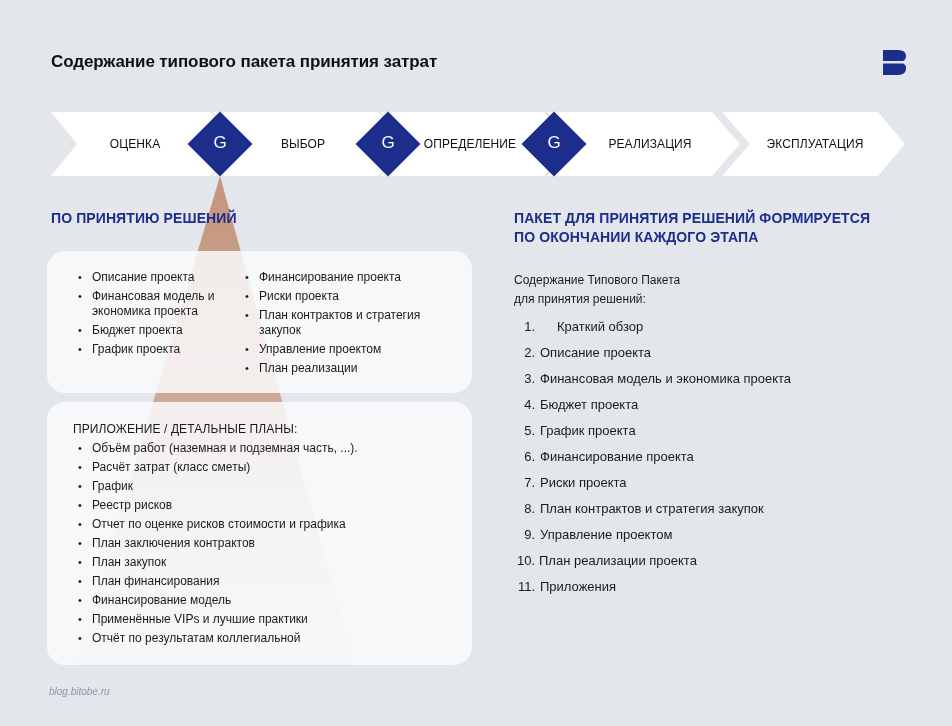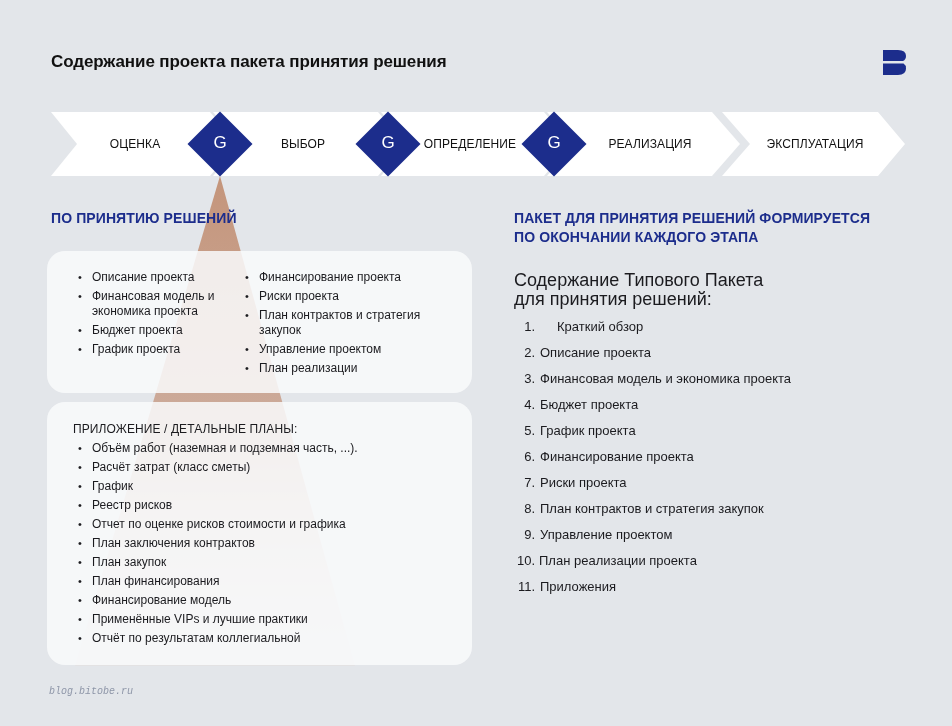--- a/index.html
+++ b/index.html
@@ -46,35 +46,35 @@
     position:relative; padding-left:16px; font-size:12px; line-height:15px; color:#1b1b1f; margin-bottom:4px;
   }
   ul.bullets li::before {
     content:"•"; position:absolute; left:2px; top:0; font-size:11px;
   }
   .col { position:absolute; }
   .appendix-title {
     position:absolute; left:73px; top:422px; font-size:12px; color:#1b1b1f; letter-spacing:0.1px;
   }
   .pkg-subtitle {
-    position:absolute; left:514px; top:271px; font-size:18px; line-height:19px; color:#1b1b1f;
+    position:absolute; left:514px; top:271px; font-size:12px; line-height:19px; color:#1b1b1f;
   }
   ol.pkg-list { list-style:none; margin:0; padding:0; position:absolute; left:506px; top:318px; }
   ol.pkg-list li { font-size:13px; line-height:18px; height:26px; color:#1b1b1f; display:flex; }
   ol.pkg-list .num { width:29px; text-align:right; padding-right:0; }
   ol.pkg-list .txt { padding-left:0; }
   .footer {
-    position:absolute; left:49px; top:686px; font-family:Liberation Mono, monospace;
+    position:absolute; left:49px; top:686px; font-family:Liberation Sans, sans-serif;
     font-style:italic; font-size:10px; color:#8e96a8;
   }
 </style>
 </head>
 <body>
 
-<div class="title">Содержание проекта пакета принятия решения</div>
+<div class="title">Содержание типового пакета принятия затрат</div>
 
 <svg class="logo" viewBox="0 0 23 25">
   <path d="M0 0 H15 Q23 0 23 6 Q23 9.5 20 11 H0 Z" fill="#1c2d8c"></path>
   <path d="M0 13.5 H20.5 Q23 15 23 18.5 Q23 25 15 25 H0 Z" fill="#1c2d8c"></path>
 </svg>
 
 <svg class="process" viewBox="0 0 952 200">
   <polygon points="51,112 210,112 237,144 210,176 51,176 77,144" fill="#ffffff"></polygon>
   <polygon points="213,112 378,112 405,144 378,176 213,176 240,144" fill="#ffffff"></polygon>
   <polygon points="381,112 544,112 571,144 544,176 381,176 408,144" fill="#ffffff"></polygon>

